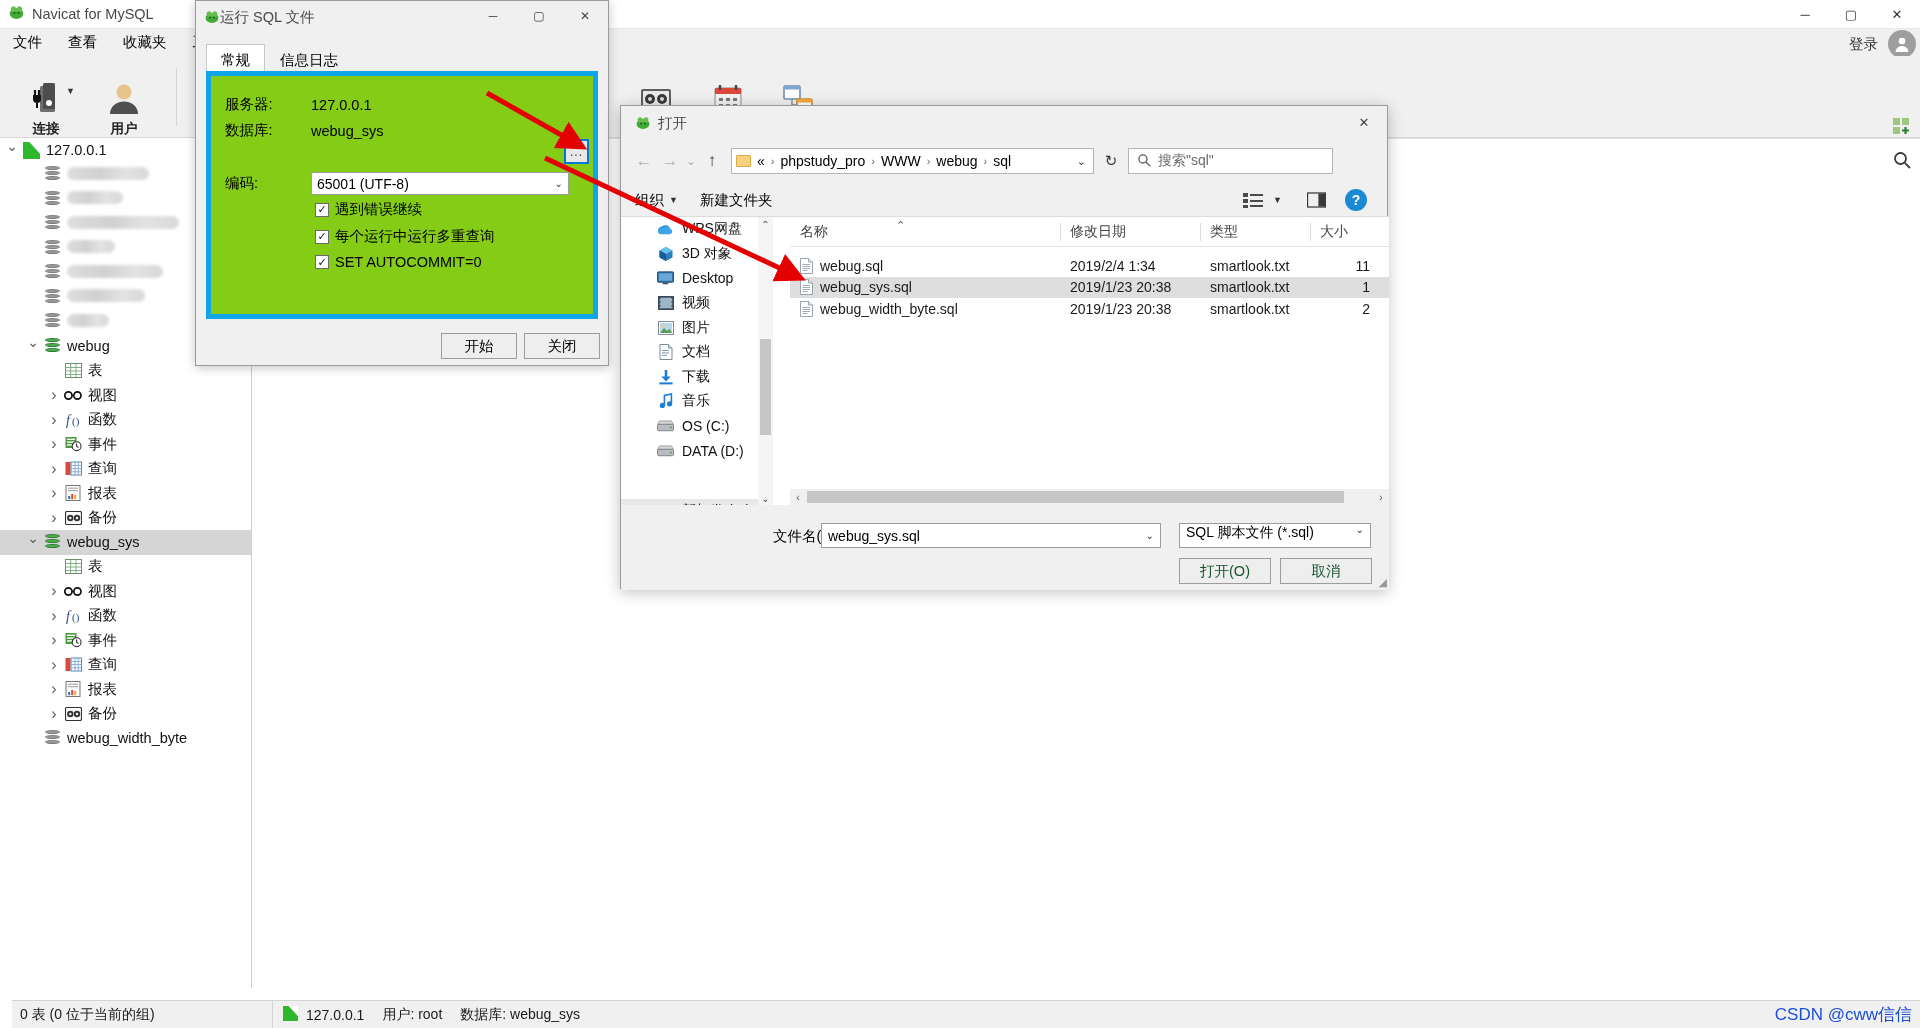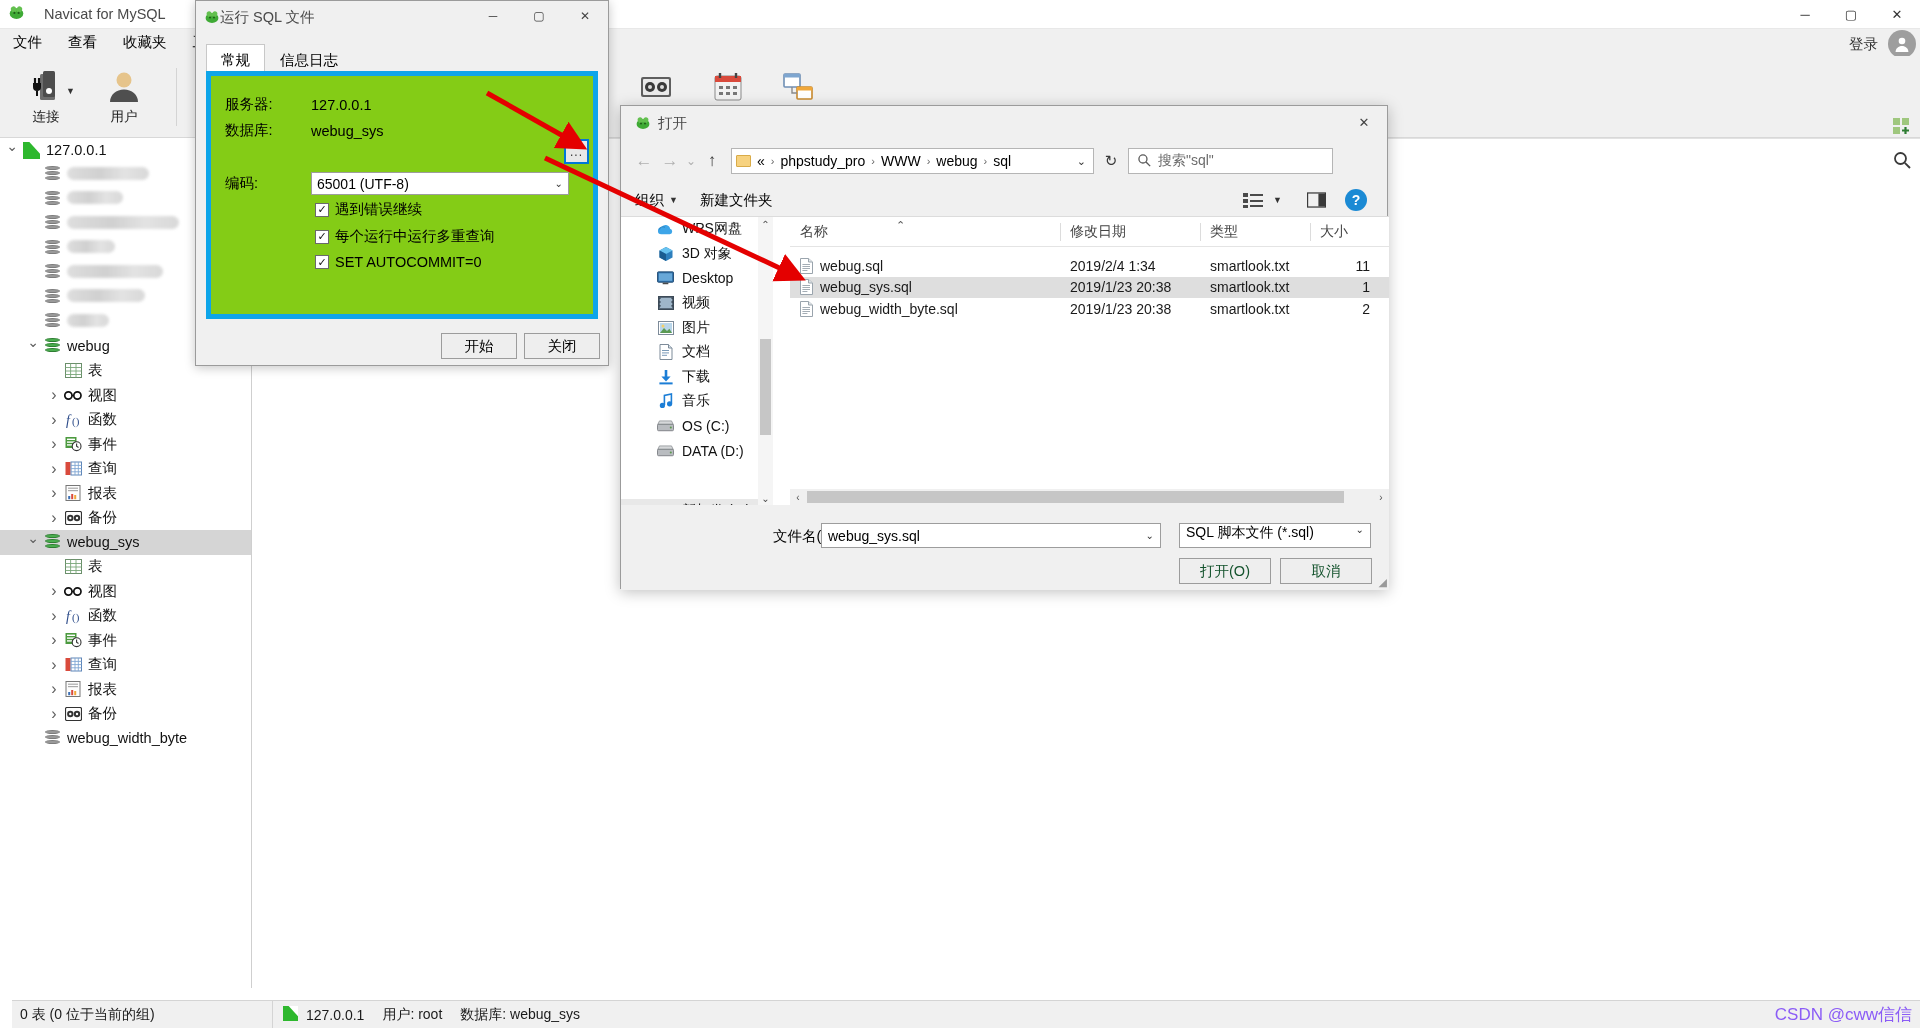--- a/index.html
+++ b/index.html
@@ -8,21 +8,21 @@
     font-family: "Liberation Sans", sans-serif;
     background: #ffffff;
     overflow: hidden;
   }
   #root { position: relative; width: 1920px; height: 1028px; }
 
   
   .nav-titlebar {
     position: absolute; left: 0; top: 0; width: 1920px; height: 29px;
     background: #ffffff; border-bottom: 1px solid #e8e8e8;
-    display: flex; align-items: center; gap: 12px;
+    display: flex; align-items: center;
   }
   .nav-title-icon { margin-left: 8px; margin-right: 7px; }
   .nav-title-text { font-size: 14.5px; color: #4a4a4a; }
   .win-ctrl-group { position: absolute; right: 0; top: 0; height: 29px; display: flex; }
   .win-btn { width: 46px; height: 29px; display: flex; align-items: center; justify-content: center;
              font-size: 13px; color: #333; }
 
   .nav-menubar {
     position: absolute; left: 0; top: 29px; width: 1920px; height: 27px;
     background: #f0f0f0; display: flex; align-items: center;
@@ -36,22 +36,22 @@
   .avatar-circle {
     width: 28px; height: 28px; border-radius: 50%; background: #9e9e9e;
     display: flex; align-items: center; justify-content: center;
   }
 
   .nav-toolbar {
     position: absolute; left: 0; top: 56px; width: 1920px; height: 82px;
     background: #f0f0f0; border-bottom: 1px solid #d8d8d8;
   }
   .tb-item {
-    position: absolute; width: 76px; text-align: center; top: 6px;
-    font-size: 13.5px; color: #222;
+    position: absolute; width: 76px; text-align: center; top: 18px;
+    font-size: 13.5px; color: #222; font-weight: bold;
   }
   .tb-icon { height: 44px; display: flex; align-items: flex-end; justify-content: center; }
   .tb-label { margin-top: 2px; }
   .tb-divider { position: absolute; top: 12px; width: 1px; height: 58px; background: #d4d4d4; }
 
   
   .tree-panel {
     position: absolute; left: 0; top: 138px; width: 252px; height: 850px;
     background: #ffffff; border-right: 1px solid #cfcfcf;
   }
@@ -227,21 +227,21 @@
     position: absolute; top: 53px; width: 92px; height: 26px; border: 1px solid #9c9c9c;
     background: #eeeeee; font-size: 14.5px; color: #14532d;
     display: flex; align-items: center; justify-content: center;
   }
   .od-grip { position: absolute; right: 2px; bottom: 1px; font-size: 11px; color: #9a9a9a; }
 
   
   .arrows { position: absolute; left: 0; top: 0; width: 1920px; height: 1028px; pointer-events: none; }
 
   .watermark {
-    position: absolute; right: 8px; bottom: 2px; font-size: 17px; color: #8b5cf6;
+    position: absolute; right: 8px; bottom: 2px; font-size: 17px; color: #1d4ed8;
   }
 </style>
 </head>
 <body>
 
 <div id="root">
 
   <div class="nav-titlebar">
     <span class="nav-title-icon">
       <svg width="17" height="17" viewBox="0 0 16 16">

